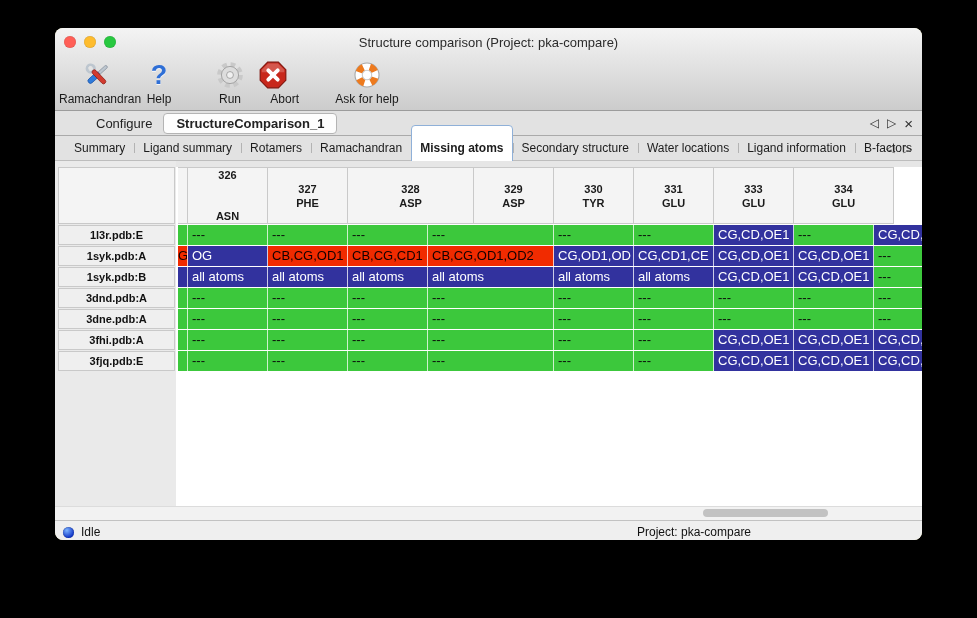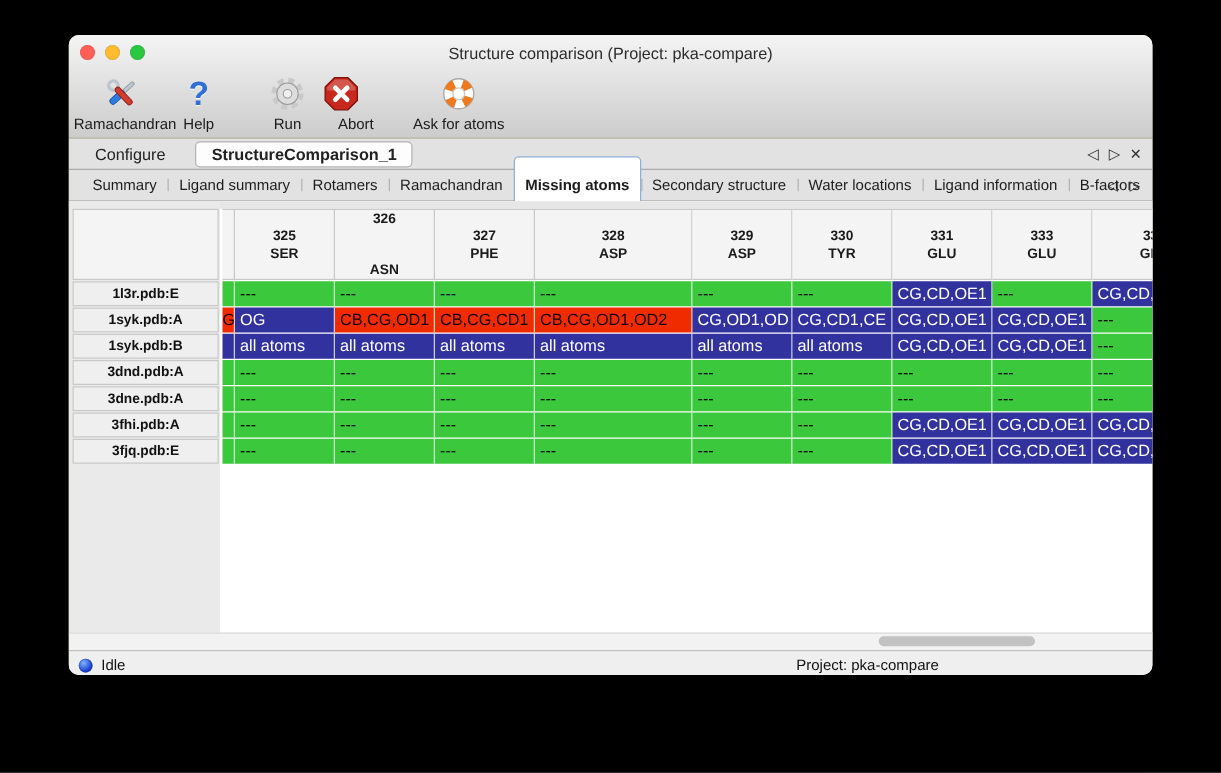--- a/index.html
+++ b/index.html
@@ -11,23 +11,23 @@
   .titlebar{height:28px;position:relative;}
   .lights{position:absolute;left:9px;top:8px;display:flex;gap:8px;}
   .light{width:12px;height:12px;border-radius:50%;box-shadow:inset 0 0 1px rgba(0,0,0,.35);}
   .title{text-align:center;font-size:13px;color:#2b2b2b;line-height:30px;}
   .toolbar{position:absolute;left:0;top:28px;height:54px;width:100%;}
   .tbitem{position:absolute;top:2px;text-align:center;font-size:12px;color:#1a1a1a;cursor:default;}
   .tbicon{height:34px;display:flex;align-items:center;justify-content:center;}
   .qmark{font-size:27px;font-weight:bold;color:#2f6fd6;text-shadow:0 1px 0 rgba(255,255,255,.8);line-height:30px;}
   
   .tabbar{height:24px;background:#e2e2e2;border-bottom:1px solid #aaaaaa;position:relative;
-          display:flex;align-items:center;padding-left:10px;}
+          display:flex;align-items:center;padding-left:30px;}
   .tab{font-size:13px;color:#222;padding:3px 11px;}
-  .tab.active{background:#fdfdfd;border:1px solid #b4b4b4;border-radius:4px;font-weight:bold;padding:2px 12px;margin-left:13px;}
+  .tab.active{background:#fdfdfd;border:1px solid #b4b4b4;border-radius:4px;font-weight:bold;padding:2px 12px;}
   .tabnav{position:absolute;right:9px;top:0;height:24px;display:flex;gap:8px;align-items:center;
           font-size:12px;color:#2e2e2e;}
   .tabnav span{line-height:1;}
   .closex{font-size:15px;}
   
   .subtabbar{height:24px;background:#e2e2e2;border-bottom:1px solid #bdbdbd;display:flex;align-items:center;
              padding-left:10px;position:relative;font-size:12px;color:#1c1c1c;}
   .subtab{padding:2px 9px;position:relative;white-space:nowrap;}
   .subtab.sep::before{content:"";position:absolute;left:0;top:4px;bottom:4px;width:1px;background:#b3b3b3;}
   .subtab.active{background:#ffffff;border:1px solid #8fb0d8;border-radius:4px;font-weight:bold;padding:15px 8px;}
@@ -117,21 +117,21 @@
             <div class="tblabel">Abort</div>
           </div>
           <div class="tbitem" style="left: 264px; width: 96px;">
             <div class="tbicon">
               <svg width="30" height="30" viewBox="0 0 28 28">
                 <circle cx="14" cy="14" r="11.2" fill="#ffffff" stroke="#a8a8a8" stroke-width="1"></circle>
                 <circle cx="14" cy="14" r="7.8" fill="none" stroke="#ed7a1e" stroke-width="6.6" stroke-dasharray="6.125 6.125" transform="rotate(18 14 14)"></circle>
                 <circle cx="14" cy="14" r="4.4" fill="#ffffff" stroke="#c9c9c9" stroke-width="1"></circle>
               </svg>
             </div>
-            <div class="tblabel">Ask for atoms</div>
+            <div class="tblabel">Ask for help</div>
           </div>
         </div>
     </div>
 
     <div class="tabbar" id="tabbar">
         <div class="tab">Configure</div>
         <div class="tab active">StructureComparison_1</div>
         <div class="tabnav">
           <span>◁</span>
           <span>▷</span>
@@ -155,24 +155,20 @@
         </div>
       </div>
 
     <div class="content">
       <div class="topband"></div>
       <div class="leftpanel"></div>
       <div id="table">
           <div class="hrow">
             <div class="hcell gap" style="width: 117px;"></div>
             <div class="hcell after-gap" style="width: 10px;"></div>
-            <div class="hcell" style="width: 80px;">
-              <div>325</div>
-              <div>SER</div>
-            </div>
             <div class="hcell" style="width: 80px; justify-content: space-between;">
               <div>326</div>
               <div>ASN</div>
             </div>
             <div class="hcell" style="width: 80px;">
               <div>327</div>
               <div>PHE</div>
             </div>
             <div class="hcell" style="width: 126px;">
               <div>328</div>

